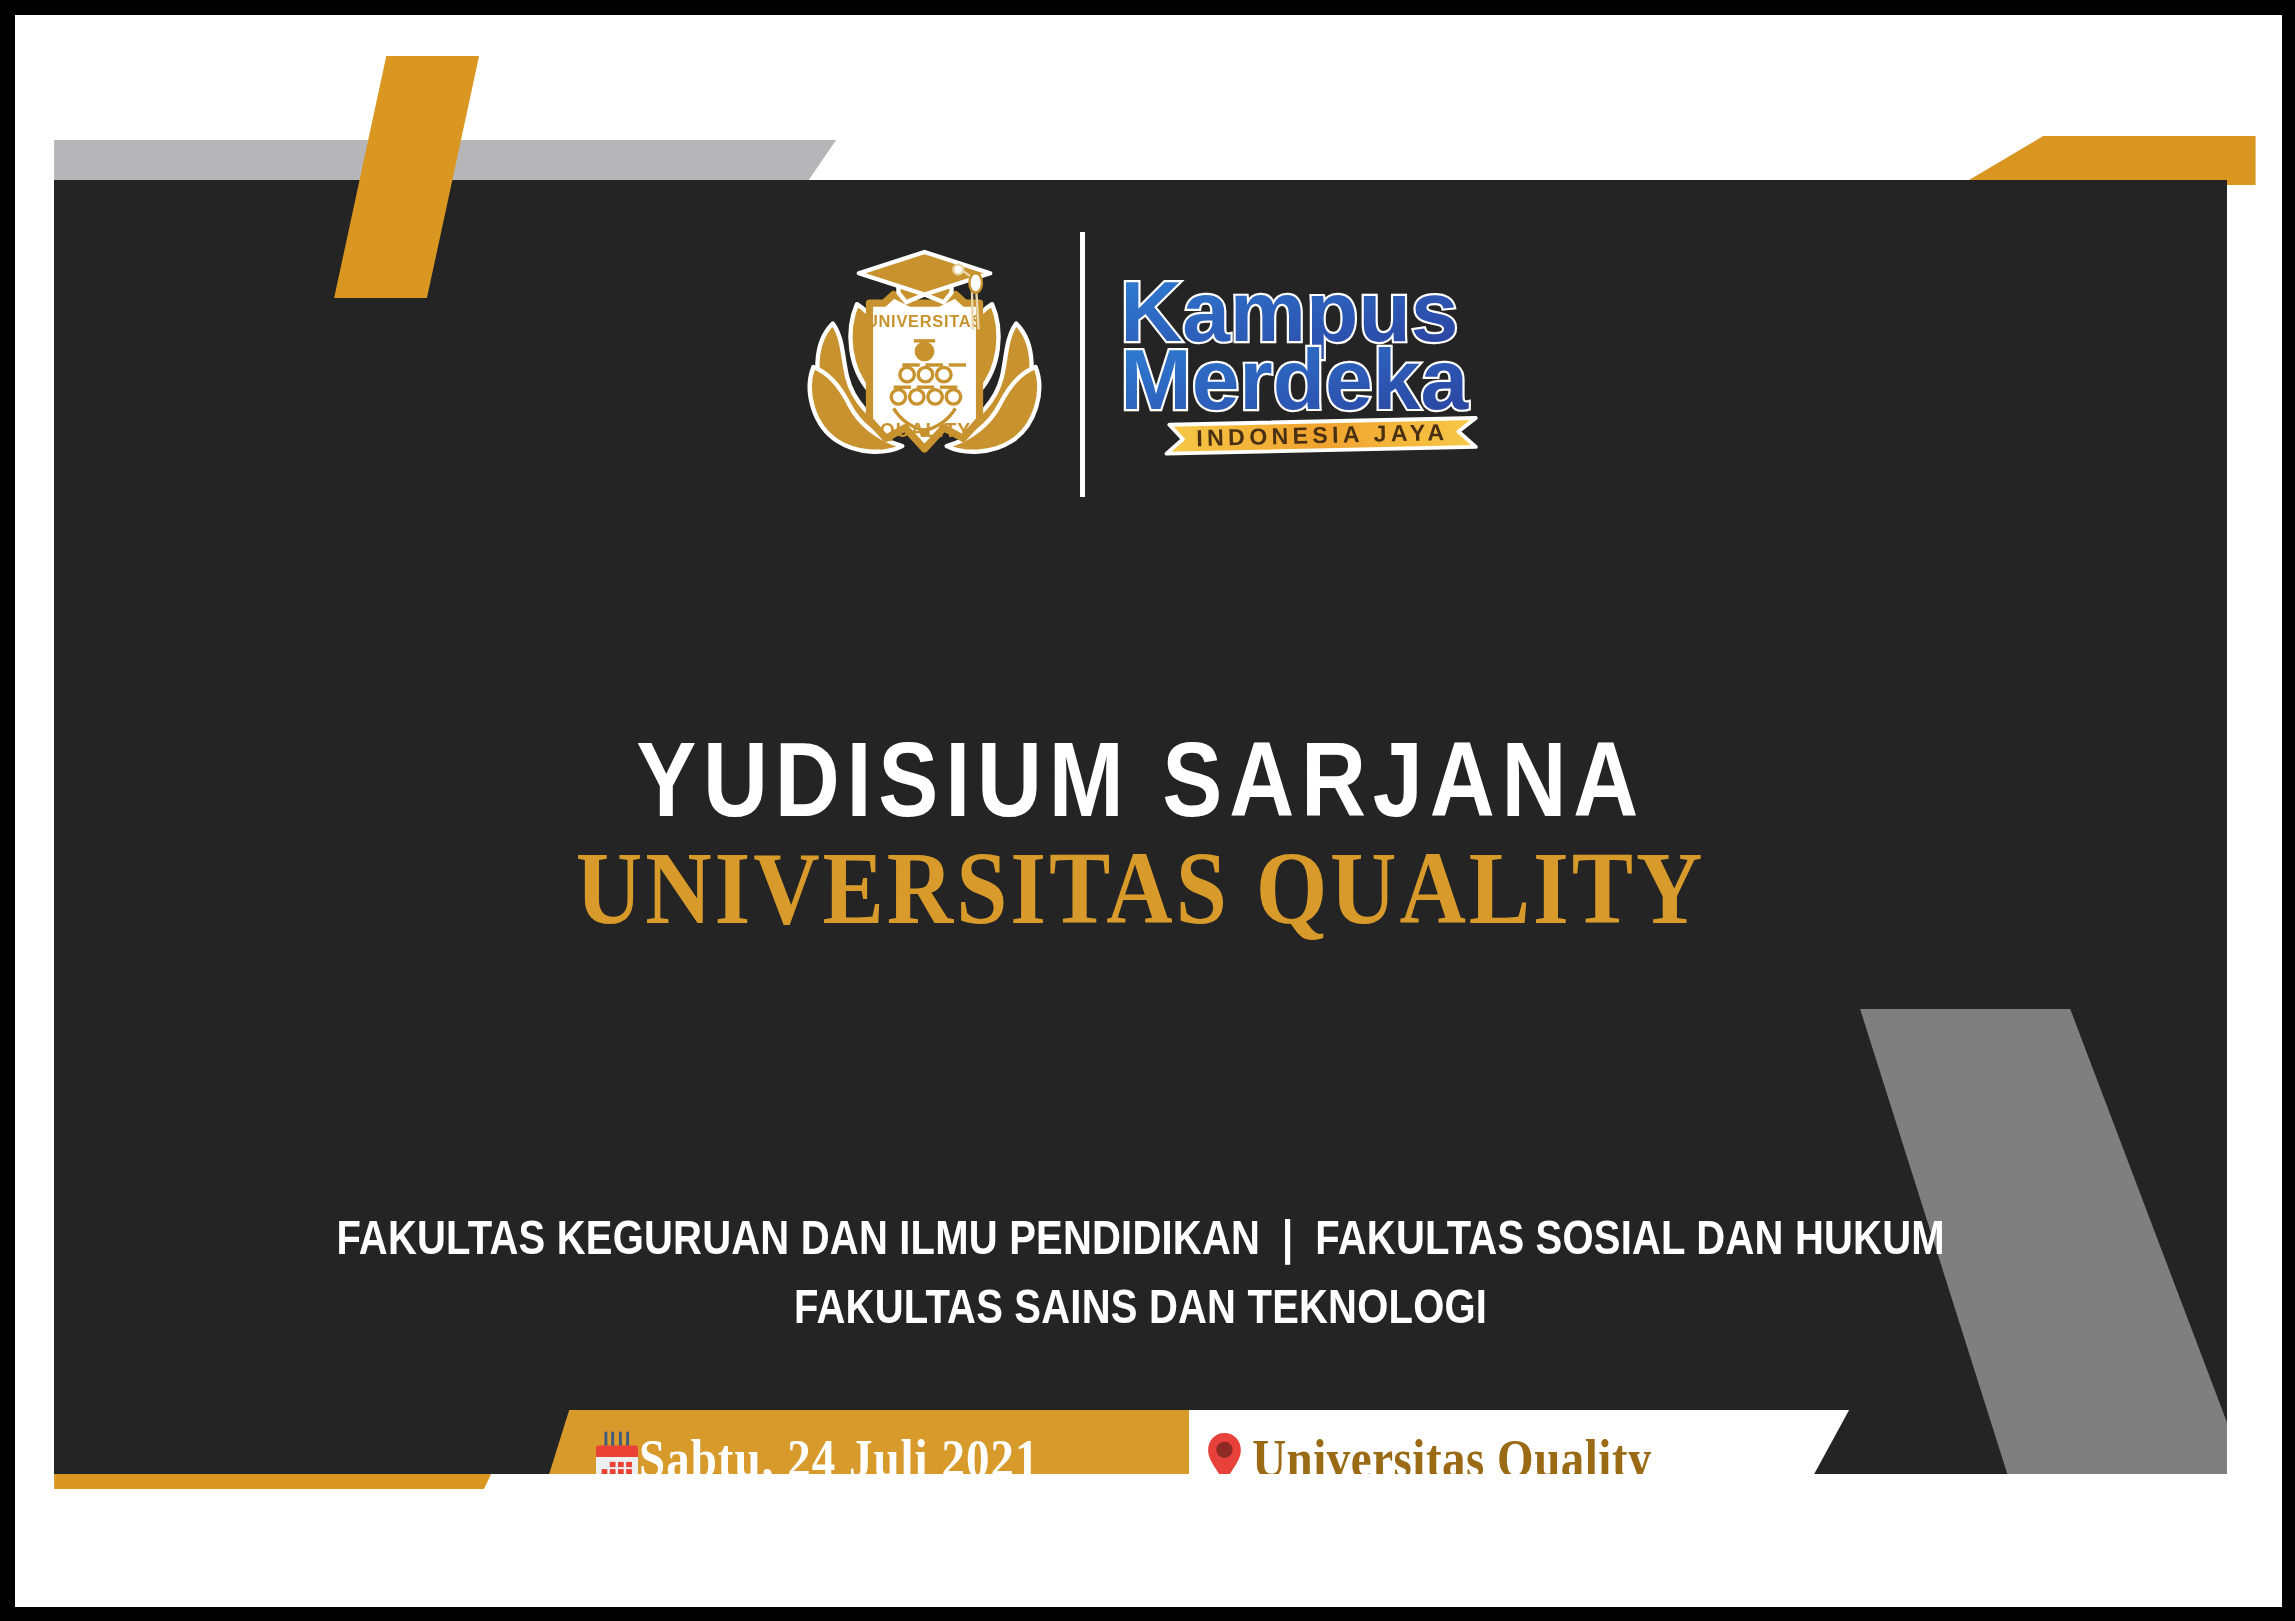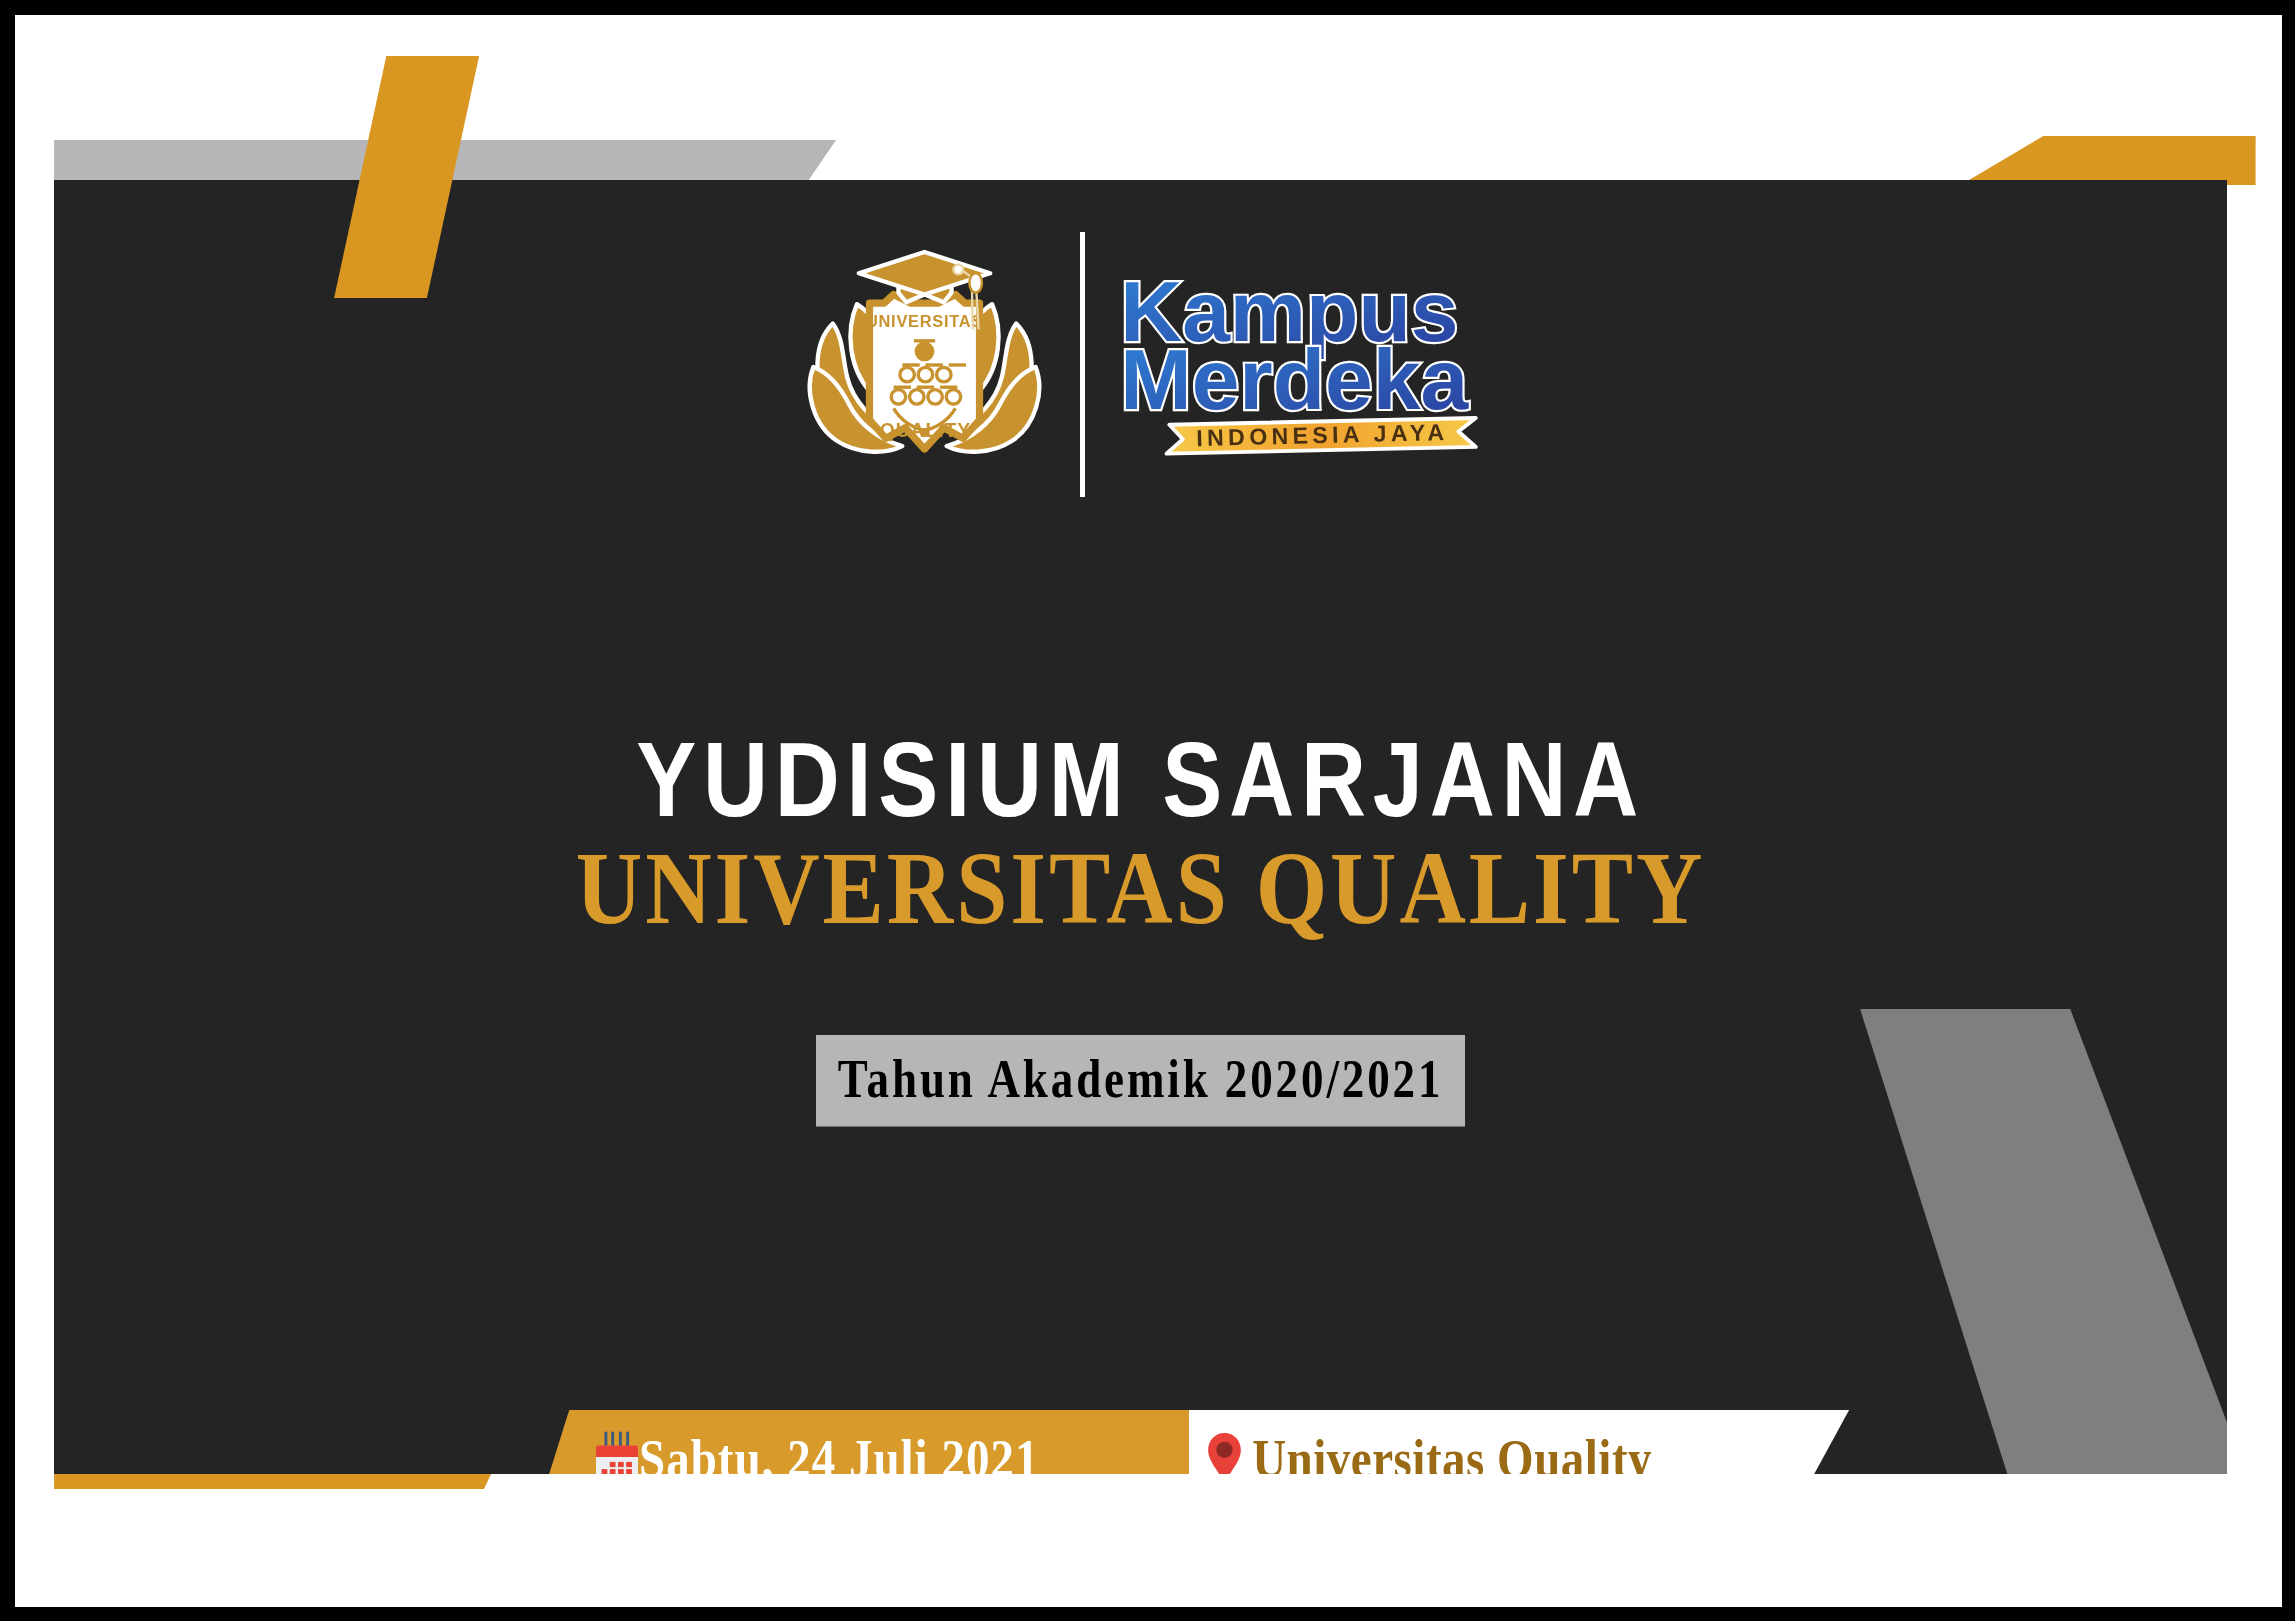--- a/index.html
+++ b/index.html
@@ -276,24 +276,29 @@
             <text x="10" y="170" fill="url(#kmBlue)" stroke="#ffffff" stroke-width="9" paint-order="stroke" font-family="Liberation Sans, sans-serif" font-size="178" font-weight="bold">Kampus</text>
             <text x="10" y="312" fill="url(#kmBlue)" stroke="#ffffff" stroke-width="9" paint-order="stroke" font-family="Liberation Sans, sans-serif" font-size="178" font-weight="bold">Merdeka</text>
             <path d="M112 344 L748 330 L712 358 L748 390 L106 404 L140 374 Z" fill="url(#kmGold)" stroke="#ffffff" stroke-width="8" stroke-linejoin="round"></path>
             <text x="430" y="382" text-anchor="middle" fill="#4a3012" font-family="Liberation Sans, sans-serif" font-size="48" font-weight="bold" letter-spacing="9" transform="rotate(-1.4 430 382)">INDONESIA JAYA</text>
           </svg>
         </div>
 
         <div class="title-main">YUDISIUM SARJANA</div>
         <div class="title-sub">UNIVERSITAS QUALITY</div>
 
-        <div class="year-band-wrap">
-          <div class="year-band">Tahun Akademik 2020/2021</div>
+
+        <div class="faculties">
+          <span class="fline">
+            <span>FAKULTAS KEGURUAN DAN ILMU PENDIDIKAN</span>
+            <span class="sep">|</span>
+            <span>FAKULTAS SOSIAL DAN HUKUM</span>
+          </span>
+          <span class="fline">FAKULTAS SAINS DAN TEKNOLOGI</span>
         </div>
-
 
         <div class="ribbon">
           <div class="ribbon-left">
             <svg class="cal-icon" viewBox="0 0 86 112">
               <g stroke="#3d5a80" stroke-width="6" stroke-linecap="round">
                 <line x1="20" y1="4" x2="20" y2="34"></line>
                 <line x1="34" y1="4" x2="34" y2="34"></line>
                 <line x1="50" y1="4" x2="50" y2="34"></line>
                 <line x1="65" y1="4" x2="65" y2="34"></line>
               </g>

